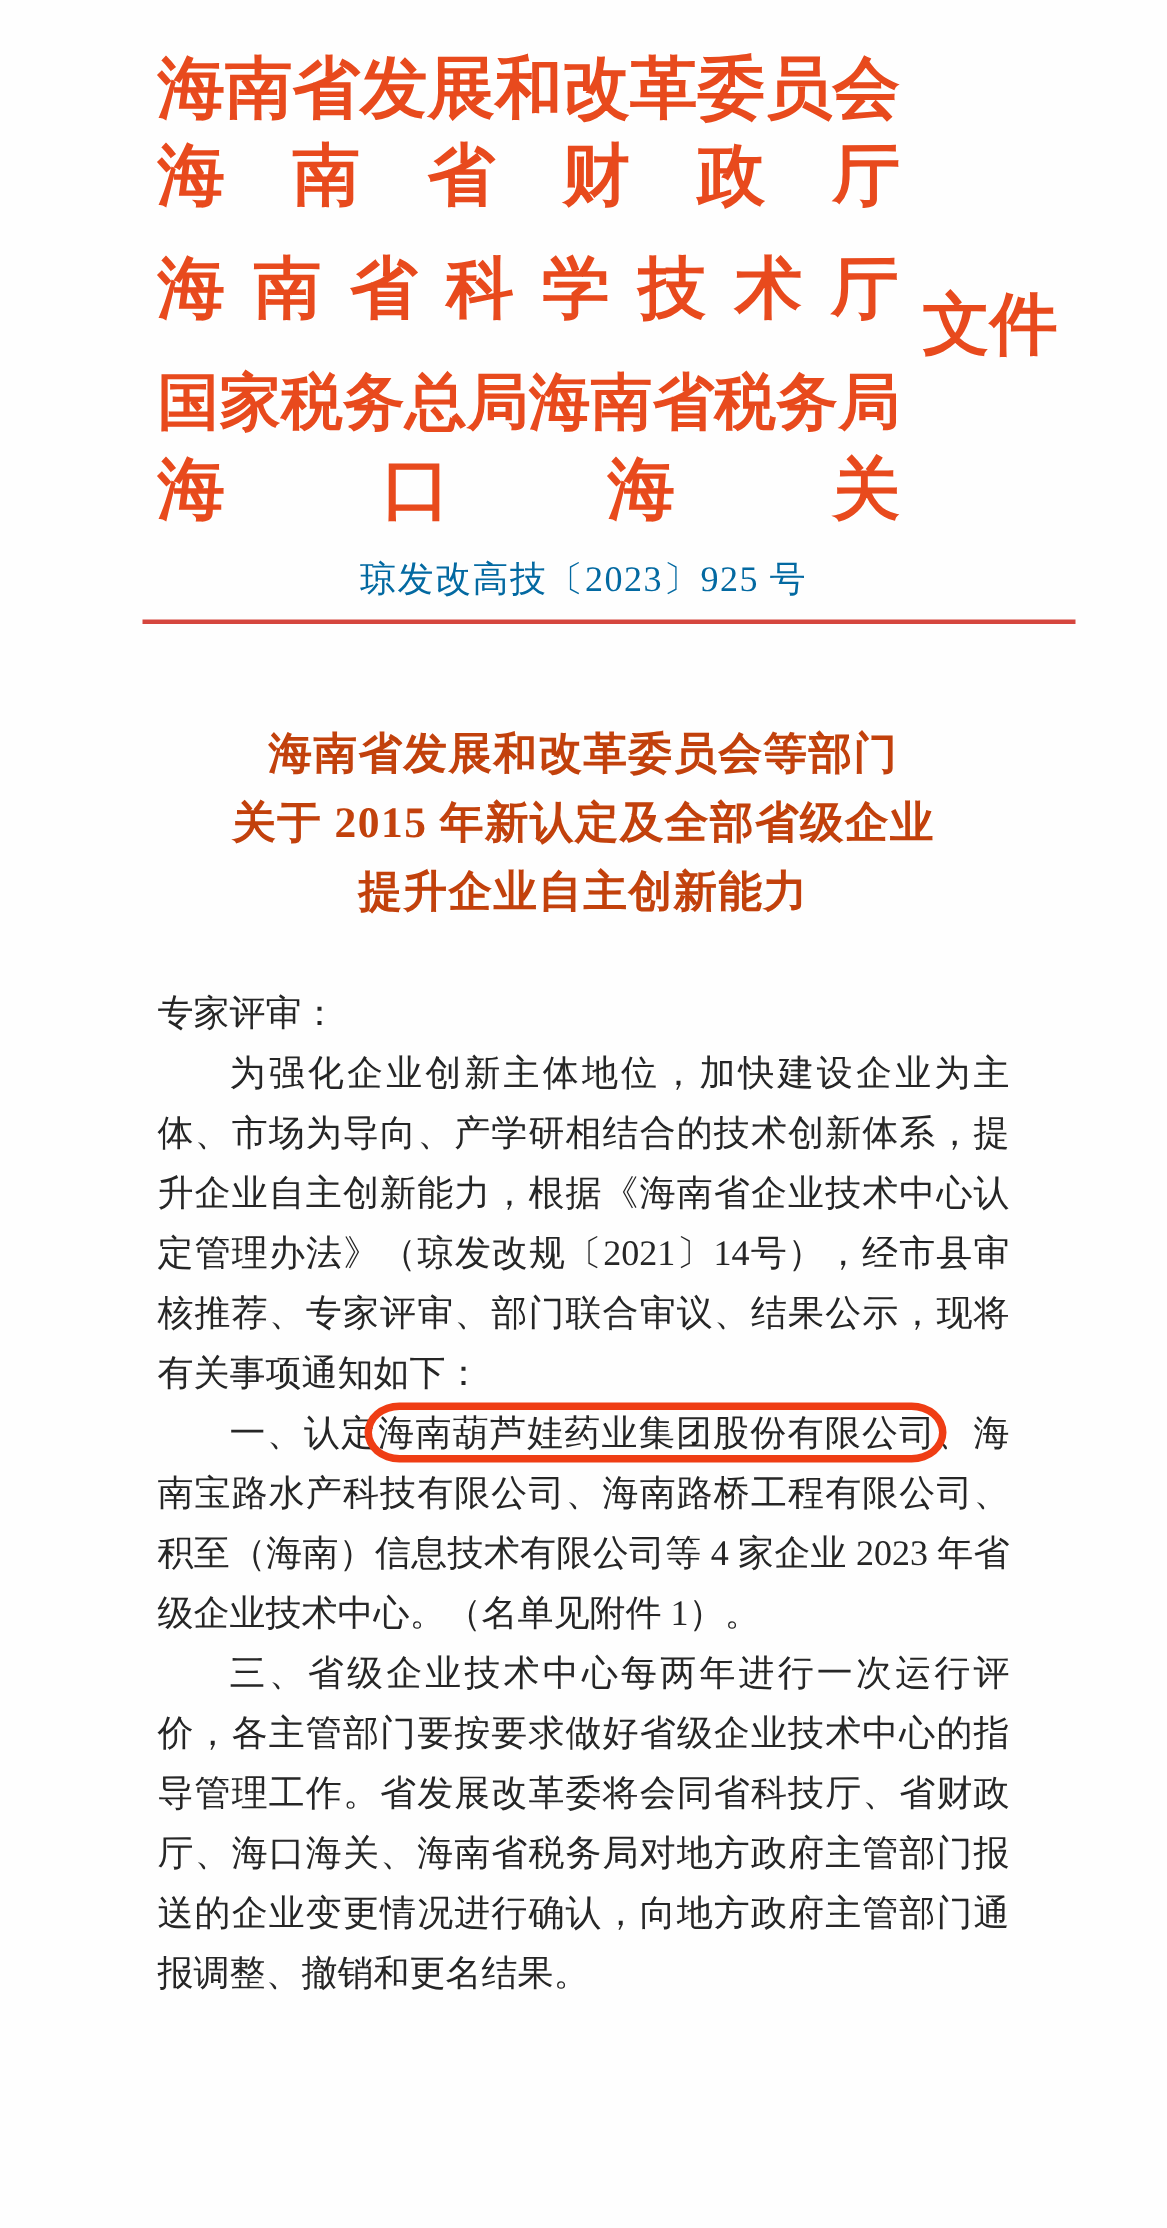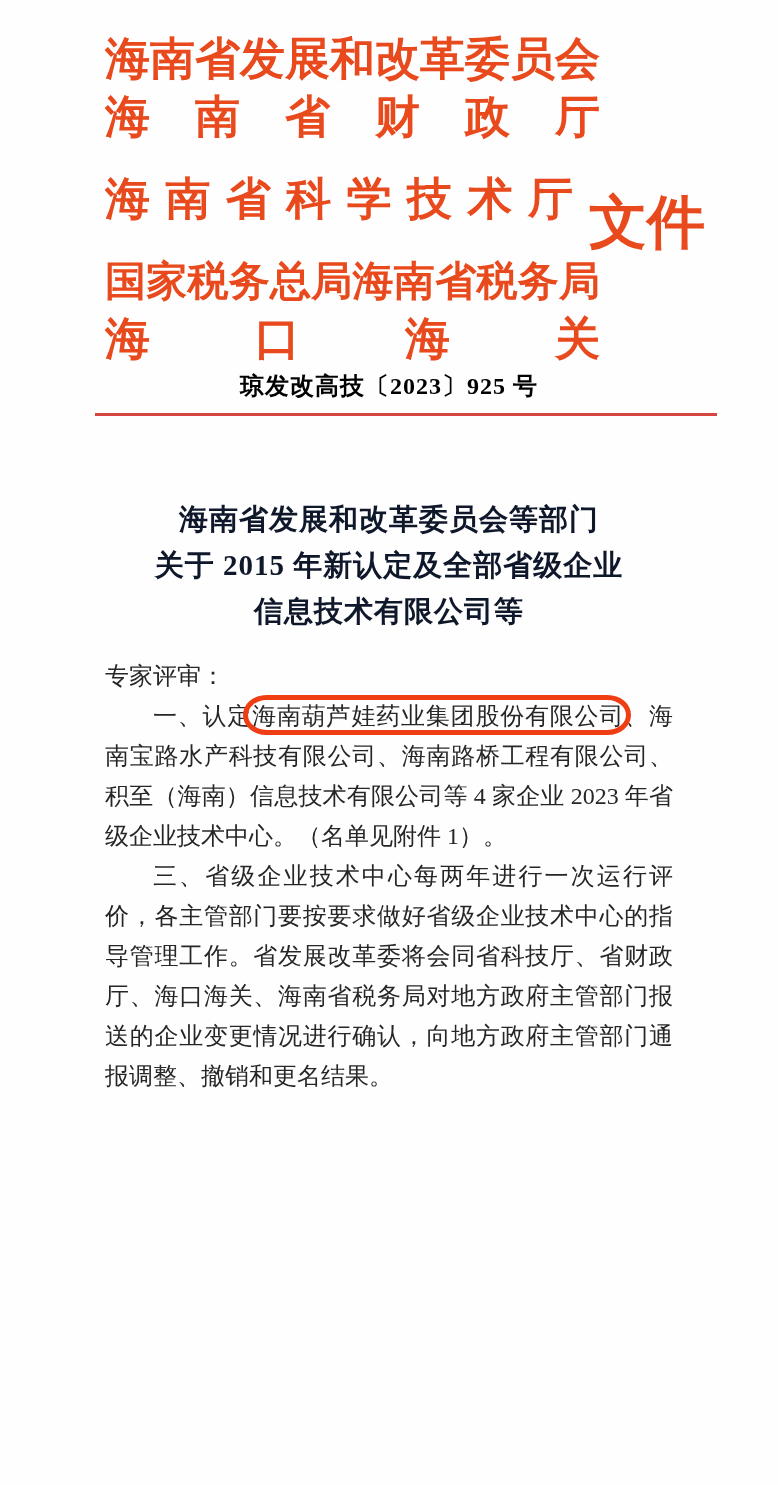--- a/index.html
+++ b/index.html
@@ -16,38 +16,38 @@
   .letterhead {
     position:absolute; left:105px; top:30px; width:600px;
     color:#e84a1d; font-weight:bold;
   }
   .lh-line {
     display:flex; justify-content:space-between; align-items:center;
     width:495px; height:58px; font-size:45px; line-height:1;
   }
   .lh-line.small { font-size:41px; }
   .lh-row { display:flex; align-items:center; width:600px; }
-  .lh-suffix { font-size:58px; line-height:1; margin-left:16px; white-space:nowrap;margin-top:48px; }
+  .lh-suffix { font-size:45px; line-height:1; margin-left:16px; white-space:nowrap;margin-top:48px; }
 
   
   .doc-number {
     position:absolute; top:370px; left:0; width:100%;
-    text-align:center; font-size:24px; color:#000000; letter-spacing:1px;font-weight:bold;
+    text-align:center; font-size:24px; color:#0369a1; letter-spacing:1px;
   }
 
   
   .red-rule {
     position:absolute; top:413px; left:95px; width:622px; height:3px;
     background:#d5463e;
   }
 
   
   .title {
-    position:absolute; top:496px; left:0; width:100%;
-    text-align:center; font-weight:bold; color:#0f172a;
+    position:absolute; top:480px; left:0; width:100%;
+    text-align:center; font-weight:bold; color:#c2410c;
     font-size:29px; line-height:46px; letter-spacing:1px;
   }
 
   
   .body {
     position:absolute; top:656px; left:105px; width:568px;
     font-size:24px; line-height:40px; color:#262626;
     text-align:justify;
   }
   .body p { margin:0; }
@@ -125,26 +125,27 @@
       </div>
   </div>
 
   <div class="doc-number">琼发改高技〔2023〕925 号</div>
 
   <div class="red-rule"></div>
 
   <div class="title">
     <div>海南省发展和改革委员会等部门</div>
     <div>关于 2015 年新认定及全部省级企业</div>
-    <div>信息技术有限公司等</div>
+    <div>提升企业自主创新能力</div>
   </div>
 
   <div class="body">
     <p class="salutation">专家评审：</p>
 
+    <p class="indent">为强化企业创新主体地位，加快建设企业为主体、市场为导向、产学研相结合的技术创新体系，提升企业自主创新能力，根据《海南省企业技术中心认定管理办法》（琼发改规〔2021〕14号），经市县审核推荐、专家评审、部门联合审议、结果公示，现将有关事项通知如下：</p>
 
     <p class="indent"><span>一、认定</span><span class="circled"><span>海南葫芦娃药业集团股份有限公司</span></span><span>、海南宝路水产科技有限公司、海南路桥工程有限公司、积至（海南）信息技术有限公司等 4 家企业 2023 年省级企业技术中心。（名单见附件 1）。</span></p>
 
 
     <p class="indent">三、省级企业技术中心每两年进行一次运行评价，各主管部门要按要求做好省级企业技术中心的指导管理工作。省发展改革委将会同省科技厅、省财政厅、海口海关、海南省税务局对地方政府主管部门报送的企业变更情况进行确认，向地方政府主管部门通报调整、撤销和更名结果。</p>
 
   </div>
 
 </div>
 

